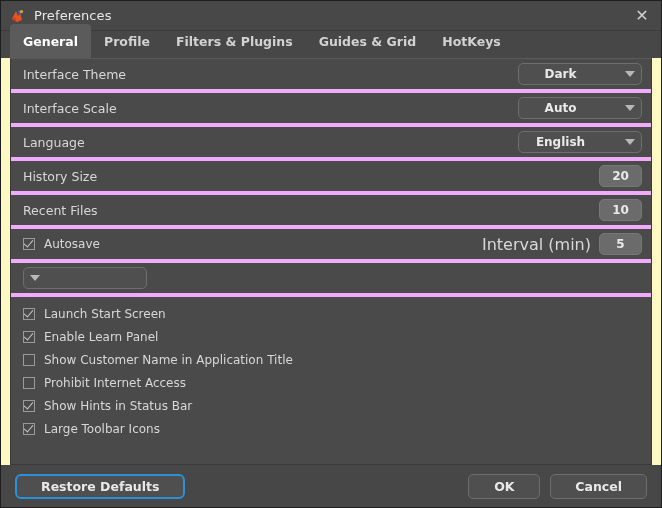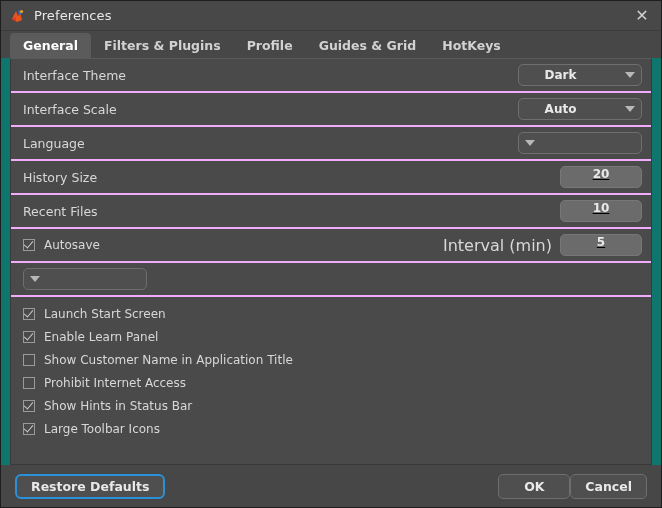--- a/index.html
+++ b/index.html
@@ -9,21 +9,21 @@
     height: 508px;
     background: #2b2b2b;
     font-family: "DejaVu Sans", "Liberation Sans", sans-serif;
     overflow: hidden;
   }
 
   #window {
     position: relative;
     width: 662px;
     height: 508px;
-    background: #0f766e;
+    background: #fef9c3;
     border: 1px solid #1e1e1e;
     display: flex;
     flex-direction: column;
   }
 
   
   #titlebar {
     height: 30px;
     flex: 0 0 30px;
     background: #484848;
@@ -59,21 +59,21 @@
   #tabbar {
     flex: 0 0 27px;
     height: 27px;
     background: #474747;
     display: flex;
     align-items: flex-end;
     padding-left: 9px;
     position: relative;
   }
   .tab {
-    height: 25px;
+    height: 34px;
     padding: 0 13px;
     display: flex;
     align-items: center;
     color: #d2d2d2;
     font-size: 12.5px;
     font-weight: bold;
     cursor: pointer;
     border-radius: 4px 4px 0 0;
     white-space: nowrap;
   }
@@ -93,21 +93,21 @@
     display: flex;
     flex-direction: column;
   }
 
   .row {
     height: 34px;
     flex: 0 0 34px;
     display: flex;
     align-items: center;
     padding: 0 9px 0 12px;
-    border-bottom: 2px solid #f0abfc;
+    border-bottom: 4px solid #f0abfc;
     position: relative;
   }
   .row-label {
     color: #d8d8d8;
     font-size: 12.5px;
     flex: 1 1 auto;
     white-space: nowrap;
   }
   .row-right {
     display: flex;
@@ -151,29 +151,29 @@
   }
   .caret {
     width: 0; height: 0;
     border-left: 5px solid transparent;
     border-right: 5px solid transparent;
     border-top: 6px solid #b8b8b8;
   }
 
   
   .spinner {
-    width: 82px;
+    width: 43px;
     height: 22px;
     border-radius: 5px;
     background: #6b6b6b;
     border: 1px solid #777;
     display: flex;
+    align-items: center;
     justify-content: center;
     cursor: text;
-    text-decoration: underline;
   }
   .spinner .sp-value {
     color: #e9e9e9;
     font-size: 12px;
     font-weight: bold;
   }
 
   
   .cbrow {
     height: 23px;
@@ -221,41 +221,42 @@
     flex: 0 0 42px;
     height: 42px;
     display: flex;
     align-items: center;
     padding: 0 14px;
     background: #474747;
   }
   .btn {
     height: 25px;
     min-width: 72px;
-    padding: 0 14px;
+    padding: 0 24px;
     border: 1px solid #6e6e6e;
     border-radius: 5px;
     background: #4f4f4f;
     color: #e9e9e9;
     font-size: 12.5px;
     font-weight: bold;
     font-family: "DejaVu Sans", "Liberation Sans", sans-serif;
     display: flex;
     align-items: center;
     justify-content: center;
     cursor: pointer;
     white-space: nowrap;
   }
   .btn.focused {
     border: 2px solid #2a90d8;
     border-radius: 6px;
   }
   #footer-right {
     margin-left: auto;
     display: flex;
+    gap: 10px;
   }
 </style>
 </head>
 <body>
 
 <div id="window">
 
   <div id="titlebar">
     <span id="app-icon">
       <svg width="18" height="18" viewBox="0 0 18 18">
@@ -264,22 +265,22 @@
         <path d="M3 13 L6 10 L7 14 Z" fill="#d8322a"></path>
         <circle cx="12.5" cy="4.5" r="1.6" fill="#f0a21e"></circle>
       </svg>
     </span>
     <span id="title-text">Preferences</span>
     <span id="close-btn">✕</span>
   </div>
 
   <div id="tabbar">
     <div class="tab active">General</div>
+    <div class="tab">Profile</div>
     <div class="tab">Filters &amp; Plugins</div>
-    <div class="tab">Profile</div>
     <div class="tab">Guides &amp; Grid</div>
     <div class="tab">HotKeys</div>
   </div>
 
   <div id="panel">
 
     <div class="row">
       <span class="row-label">Interface Theme</span>
       <div class="row-right">
         <div class="dropdown">
@@ -300,20 +301,21 @@
               <i class="caret"></i>
             </span>
         </div>
       </div>
     </div>
 
     <div class="row">
       <span class="row-label">Language</span>
       <div class="row-right">
         <div class="dropdown">
+          <span class="dd-value">English</span>
           <span class="dd-arrow">
               <i class="caret"></i>
             </span>
         </div>
       </div>
     </div>
 
     <div class="row">
       <span class="row-label">History Size</span>
       <div class="row-right">

